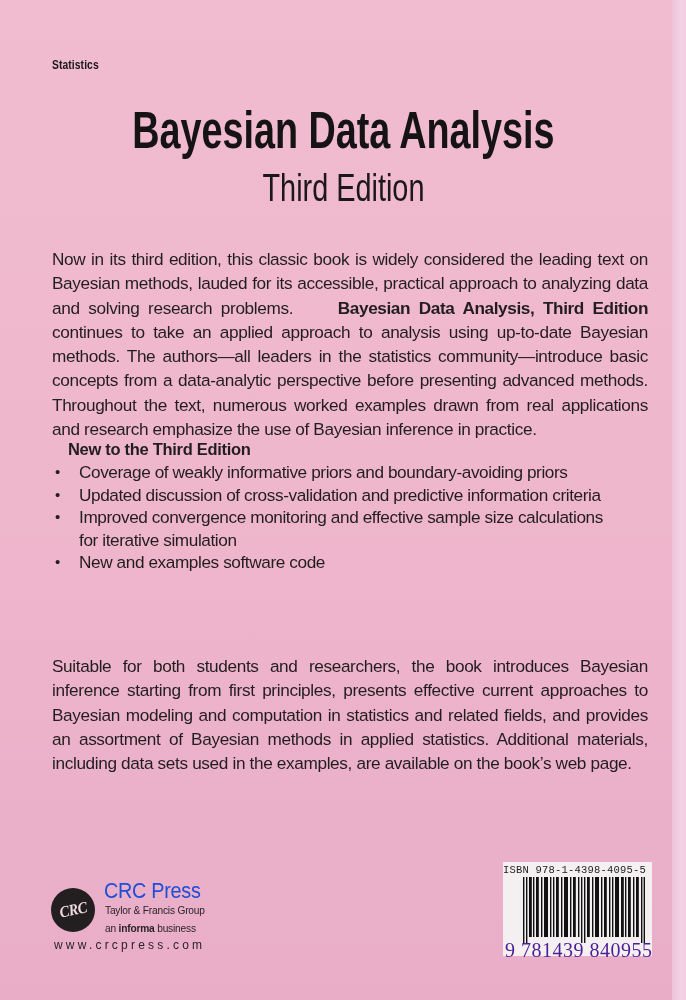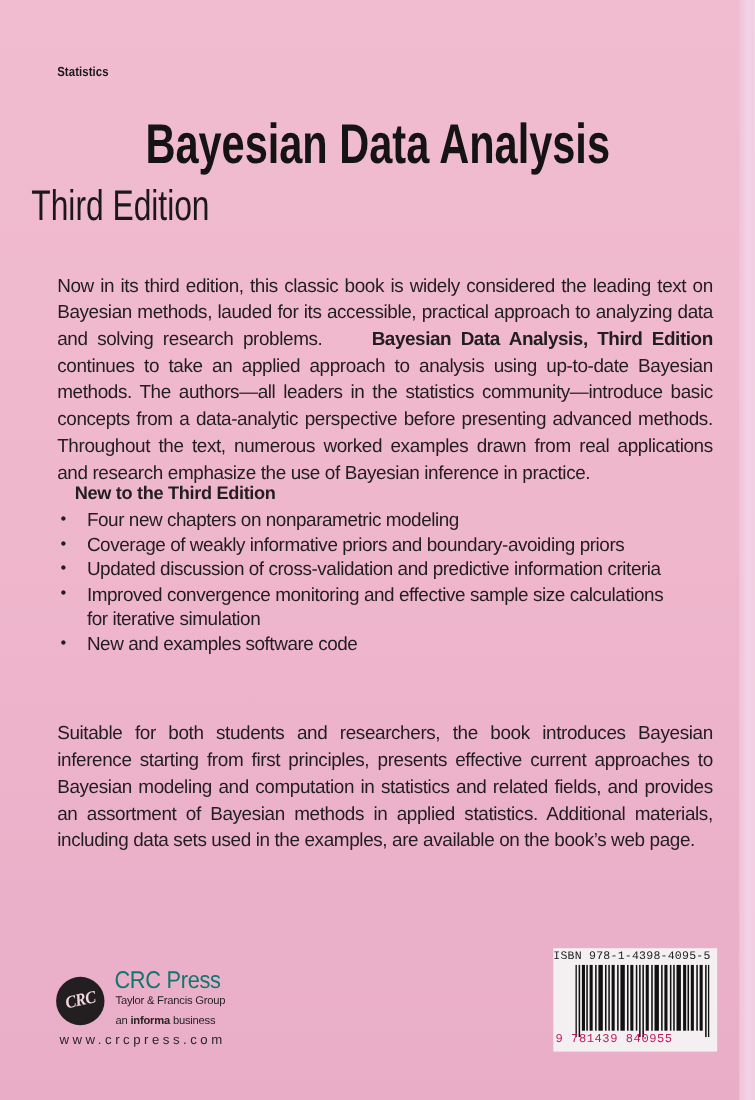--- a/index.html
+++ b/index.html
@@ -15,68 +15,67 @@
   .category {
     position:absolute; left:52px; top:58px; font-size:12px; font-weight:bold;
     transform: scaleX(0.86); transform-origin:left top; letter-spacing:0.1px;
   }
   .title {
     position:absolute; left:0; width:686px; top:103px; text-align:center;
     font-size:51px; font-weight:bold; line-height:56px; color:#161314;
   }
   .title span, .subtitle span { display:inline-block; transform:scaleX(0.74); transform-origin:center; white-space:nowrap; }
   .subtitle {
-    position:absolute; left:0; width:686px; top:166px; text-align:left;
+    position:absolute; left:0; width:686px; top:166px; text-align:center;
     font-size:39px; line-height:44px; color:#1c1819;
   }
   .body {
     position:absolute; left:52px; width:596px; font-size:17.2px; line-height:24.3px;
     color:#221d1f; letter-spacing:-0.35px;
   }
   .para1 { top:247px; text-align:justify; }
   .para1 b { font-weight:bold; letter-spacing:-0.4px;padding-left:36px; }
   .new-head { position:absolute; left:52px; top:440px; font-size:16.5px; font-weight:bold; color:#221d1f; letter-spacing:-0.3px;margin-left:16px; }
   .bullets { position:absolute; left:52px; top:461px; width:600px; margin:0; padding:0; list-style:none; font-size:17.2px; line-height:22.6px; color:#221d1f; letter-spacing:-0.4px; }
   .bullets li { position:relative; padding-left:27px; }
   .bullets li::before { content:"•"; position:absolute; left:3px; top:0; font-size:15px; }
   .para2 { top:654px; text-align:justify; }
   .logo {
     position:absolute; left:51px; top:888px; width:44px; height:44px; border-radius:50%;
     background:#231e20; color:#f0d8e2; font-family:"Liberation Serif", serif; font-weight:bold; font-style:italic;
     font-size:16px; display:flex; align-items:center; justify-content:center; letter-spacing:-0.5px;
   }
   .logo span { transform:rotate(-12deg) scaleX(0.9); display:inline-block; }
-  .pub-name { position:absolute; left:104px; top:878px; font-size:22px; color:#0f766e; letter-spacing:-0.3px; }
+  .pub-name { position:absolute; left:104px; top:878px; font-size:22px; color:#1d4ed8; letter-spacing:-0.3px; }
   .pub-name span { display:inline-block; transform:scaleX(0.9); transform-origin:left; }
   .pub-group { position:absolute; left:105px; top:905px; font-size:10.2px; color:#2a2426; letter-spacing:-0.2px; }
   .pub-biz { position:absolute; left:105px; top:923px; font-size:10.2px; color:#2a2426; letter-spacing:-0.2px; }
   .pub-biz b { font-weight:bold; }
   .pub-url { position:absolute; left:54px; top:938px; font-size:12px; color:#2a2426; letter-spacing:3.2px; }
   .barcode-box {
     position:absolute; left:503px; top:862px; width:149px; height:94px; background:#f4f0f2;
   }
   .isbn-text { position:absolute; left:0; width:149px; top:2px; font-family:"Liberation Mono", monospace; font-size:10.5px; color:#222; letter-spacing:0.2px; }
   .bars { position:absolute; left:20px; top:15px; width:122px; height:66px; }
-  .barcode-digits { position:absolute; left:2px; top:77px; font-family:Liberation Mono, monospace; font-size:11px; color:#be185d; letter-spacing:0.5px; white-space:pre; }
+  .barcode-digits { position:absolute; left:2px; top:77px; font-family:Liberation Serif, serif; font-size:20px; color:#4c1d95; letter-spacing:0.5px; white-space:pre; }
 </style>
 </head>
 <body>
 
 <div class="edge"></div>
 
 <div class="category">Statistics</div>
 
 <div class="title"><span>Bayesian Data Analysis</span></div>
 <div class="subtitle"><span>Third Edition</span></div>
 
 <div class="body para1"><span>Now in its third edition, this classic book is widely considered the leading text on Bayesian methods, lauded for its accessible, practical approach to analyzing data and solving research problems. </span><b>Bayesian Data Analysis, Third Edition</b><span> continues to take an applied approach to analysis using up-to-date Bayesian methods. The authors—all leaders in the statistics community—introduce basic concepts from a data-analytic perspective before presenting advanced methods. Throughout the text, numerous worked examples drawn from real applications and research emphasize the use of Bayesian inference in practice.</span></div>
 
 <div class="new-head">New to the Third Edition</div>
 <ul class="bullets">
-  <li>Four new chapters on nonparametric modeling</li>
   <li>Coverage of weakly informative priors and boundary-avoiding priors</li>
   <li>Updated discussion of cross-validation and predictive information criteria</li>
   <li style="width:540px">Improved convergence monitoring and effective sample size calculations for iterative simulation</li>
   <li>New and examples software code</li>
 </ul>
 
 <div class="body para2">Suitable for both students and researchers, the book introduces Bayesian inference starting from first principles, presents effective current approaches to Bayesian modeling and computation in statistics and related fields, and provides an assortment of Bayesian methods in applied statistics. Additional materials, including data sets used in the examples, are available on the book’s web page.</div>
 
 <div class="logo">
     <span>CRC</span>

